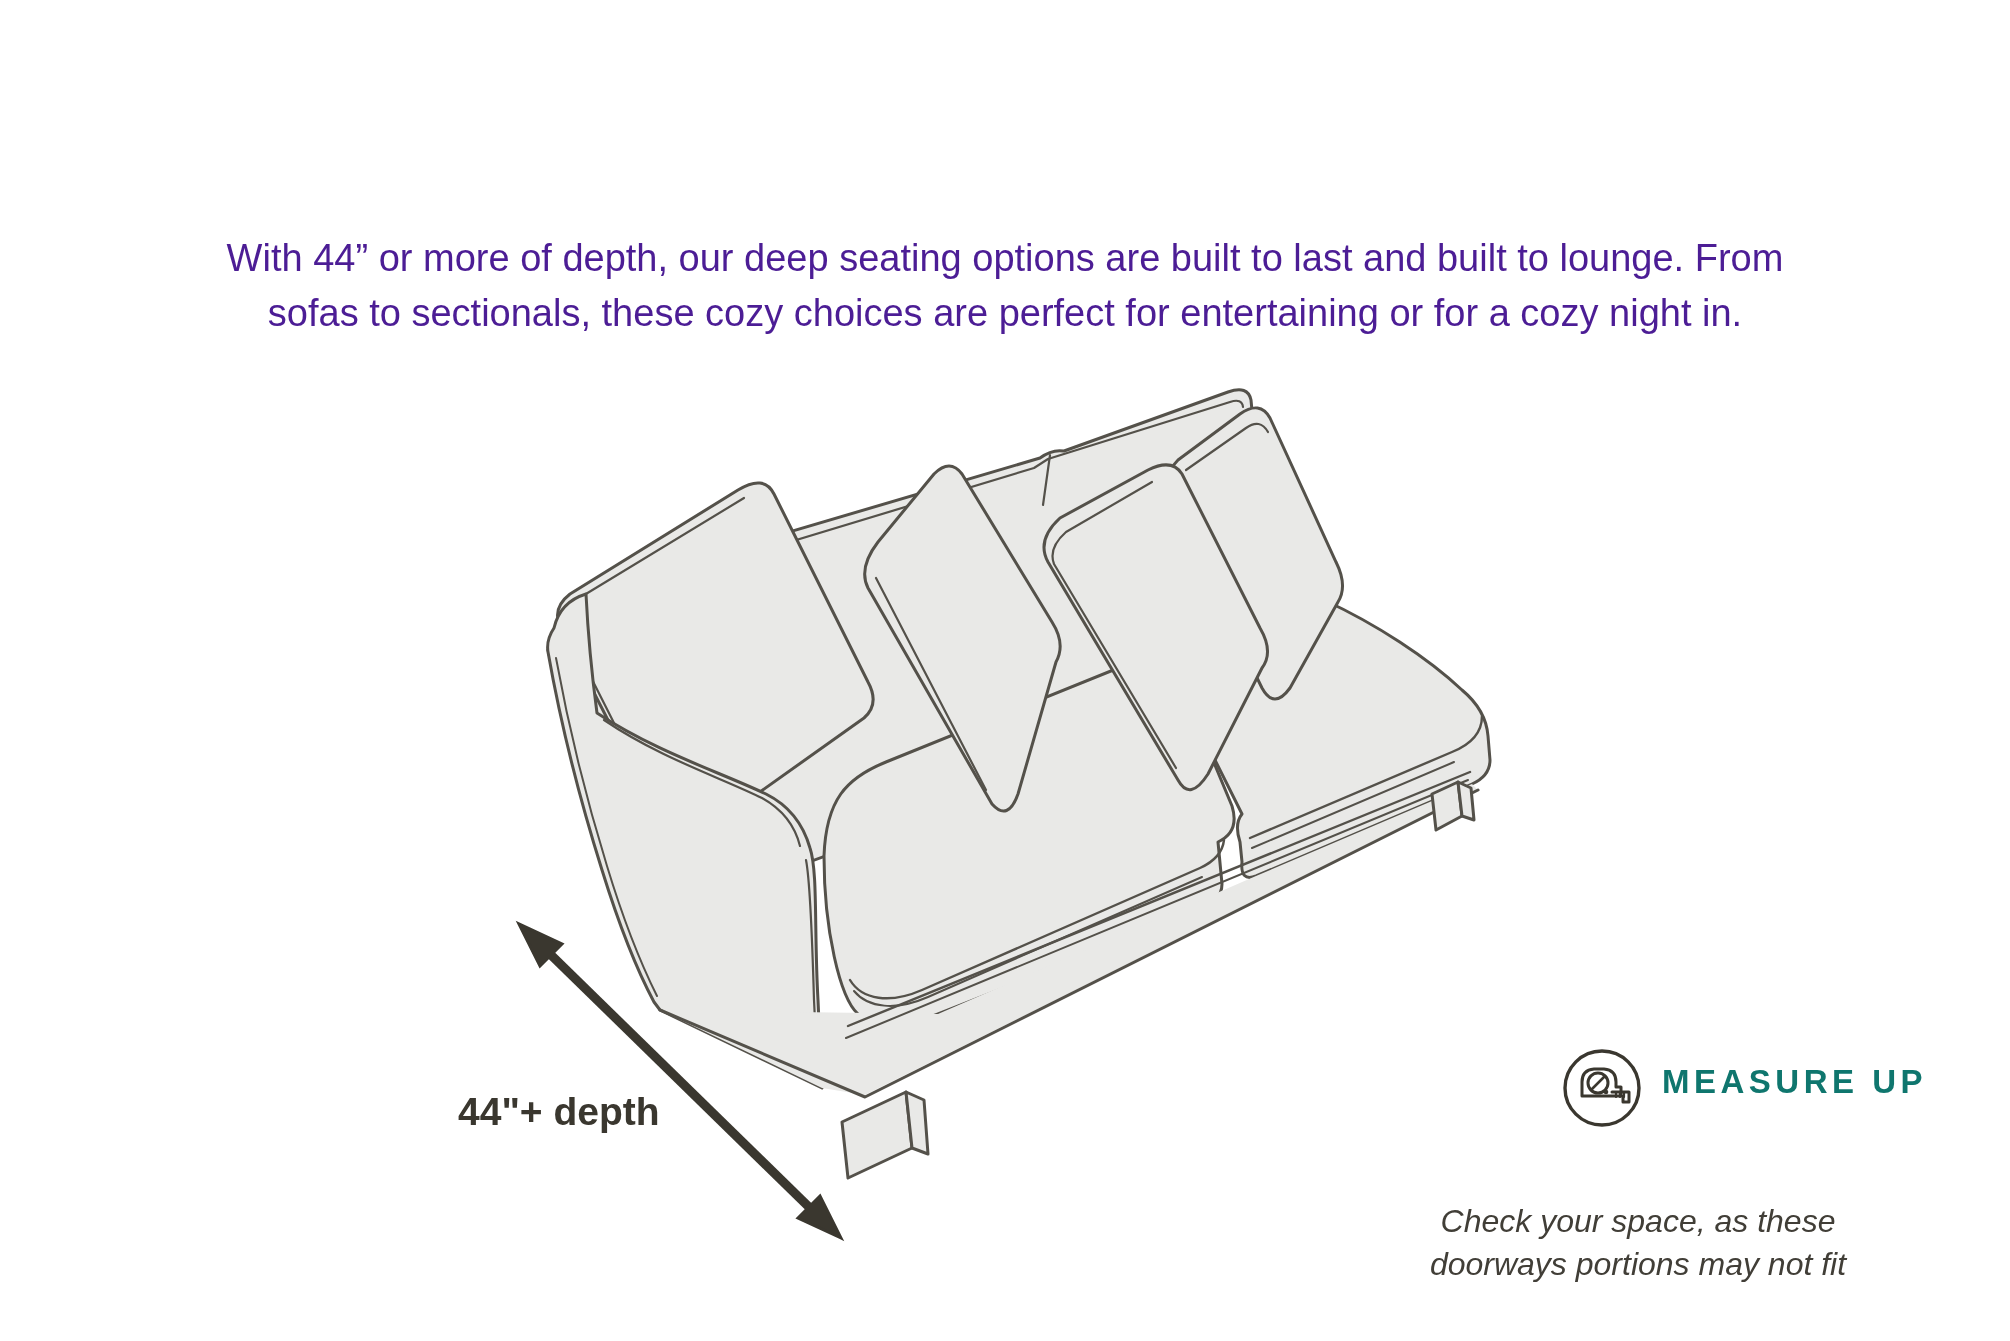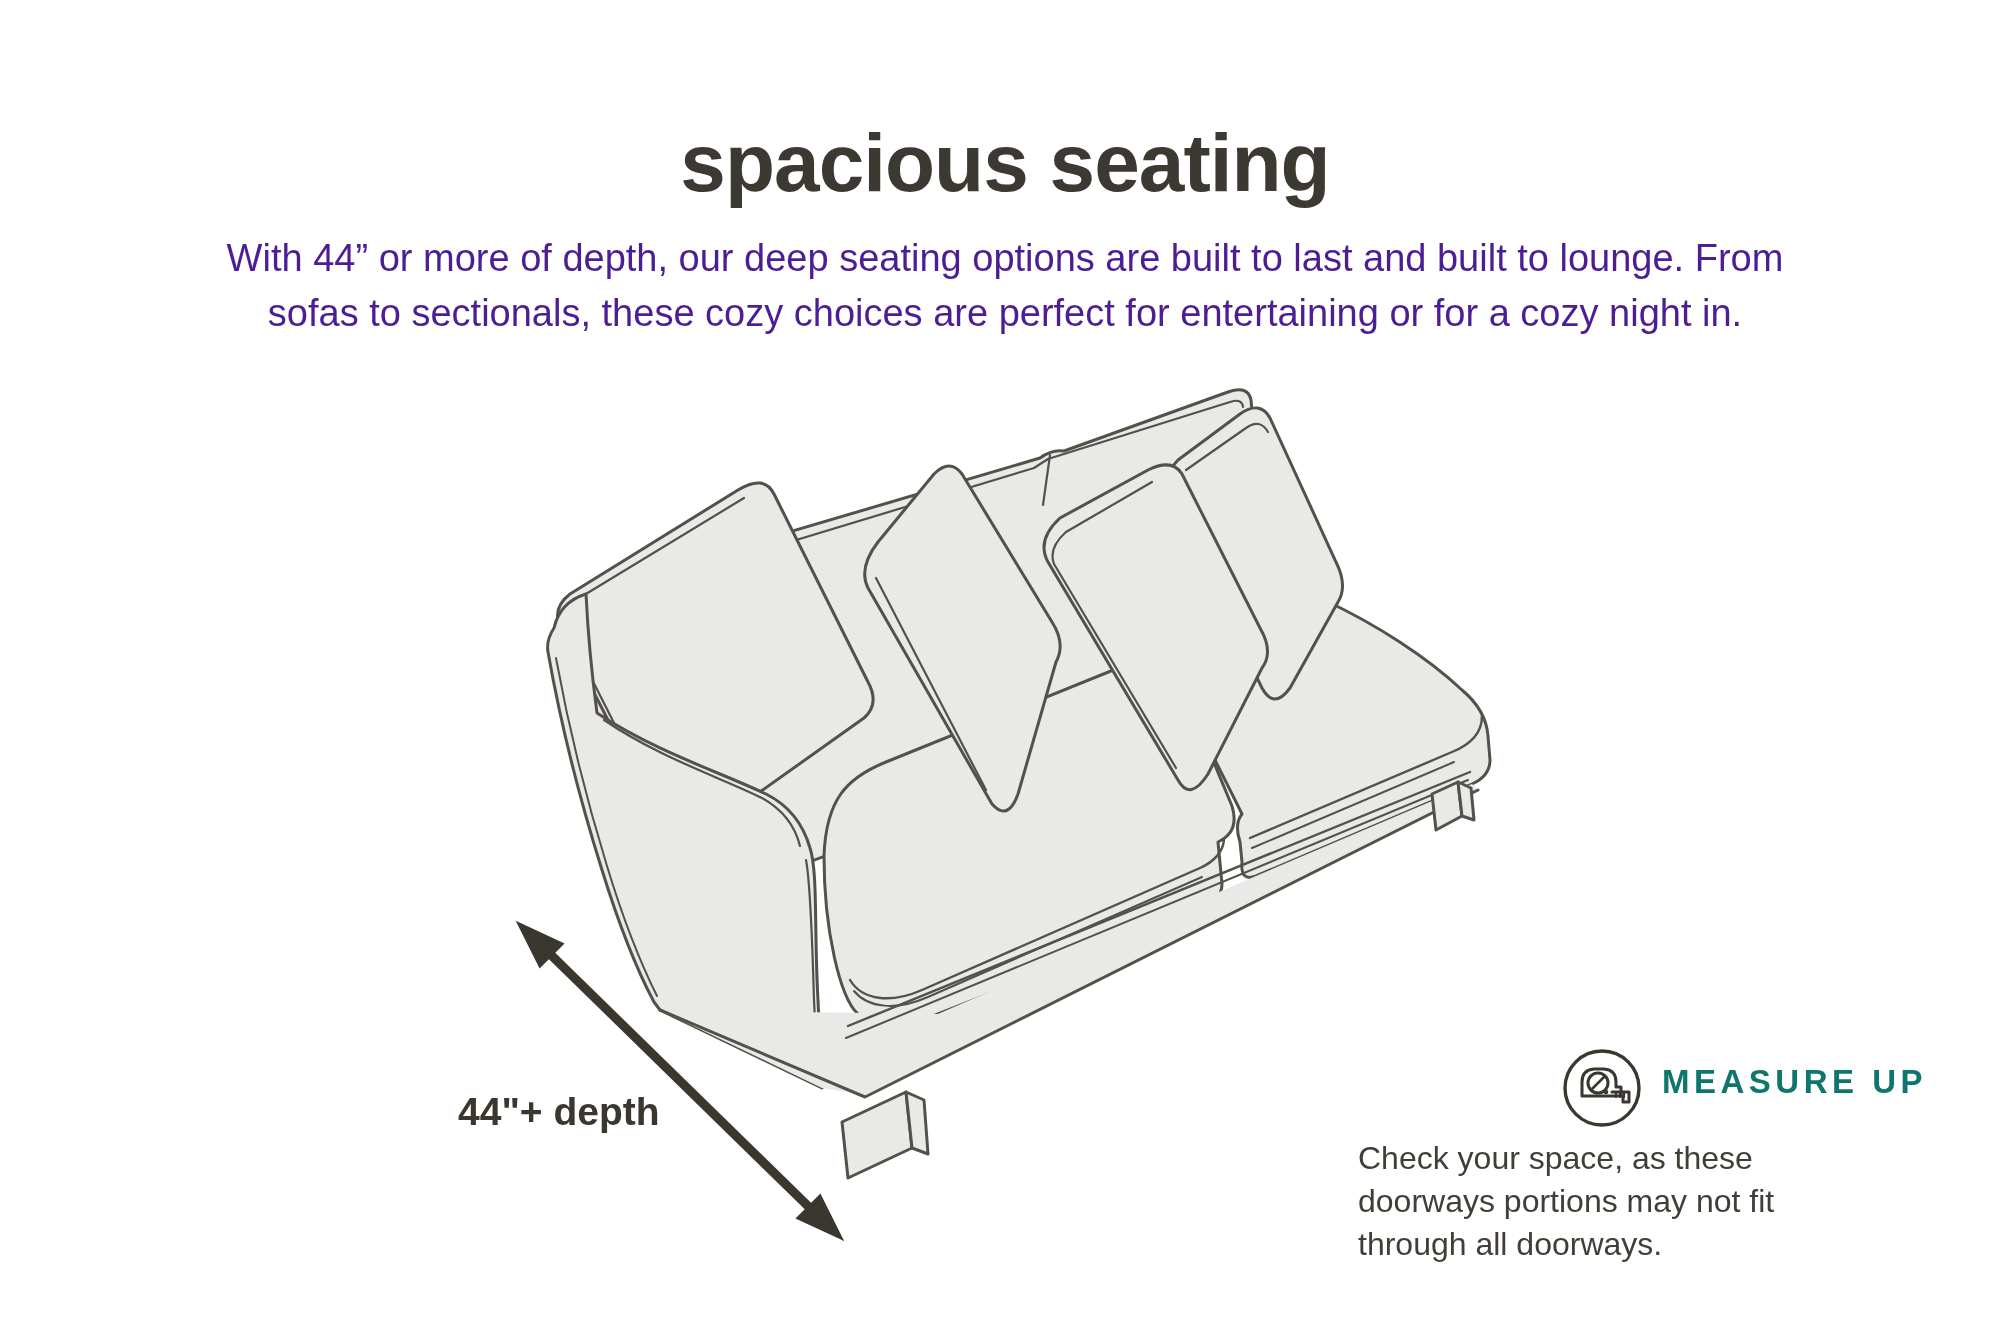--- a/index.html
+++ b/index.html
@@ -33,32 +33,31 @@
   }
   .measure-icon{
     position:absolute;left:1560px;top:1046px;width:84px;height:84px;
   }
   .measure-heading{
     position:absolute;left:1662px;top:1063px;
     font-size:33px;font-weight:bold;letter-spacing:4.5px;
     color:#0f766e;white-space:nowrap;
   }
   .measure-body{
-    position:absolute;right:92px;top:1137px;width:560px;
-    text-align:left;
-    font-size:32px;line-height:43px;color:#413e37;
+    position:absolute;right:92px;top:1200px;width:560px;
+    text-align:center;
+    font-size:32px;line-height:43px;color:#413e37;font-style:italic;
   }
   .measure-body div{white-space:nowrap;}
 </style>
 </head>
 <body>
 
 <div class="canvas">
 
-  <h1 class="page-title">spacious seating</h1>
 
   <div class="subtitle">
     <div>With 44” or more of depth, our deep seating options are built to last and built to lounge. From</div>
     <div>sofas to sectionals, these cozy choices are perfect for entertaining or for a cozy night in.</div>
   </div>
 
   <svg class="scene" viewBox="0 0 2010 1341" xmlns="http://www.w3.org/2000/svg" aria-hidden="true">
     <g stroke="#54514a" stroke-width="3" fill="#e9e9e7" stroke-linejoin="round" stroke-linecap="round">
 
       <path d="M548 650 L556 628 Q562 600 586 592
@@ -140,16 +139,15 @@
       <path d="M52 46 L69 46 L69 56 L63 56 L63 50"></path>
       <path d="M56 46 V51 M60 46 V51 M64 46 V51" stroke-width="2.2"></path>
     </g>
   </svg>
 
   <div class="measure-heading">MEASURE UP</div>
 
   <div class="measure-body">
     <div>Check your space, as these</div>
     <div>doorways portions may not fit</div>
-    <div>through all doorways.</div>
   </div>
 
 </div>
 
 </body></html>

